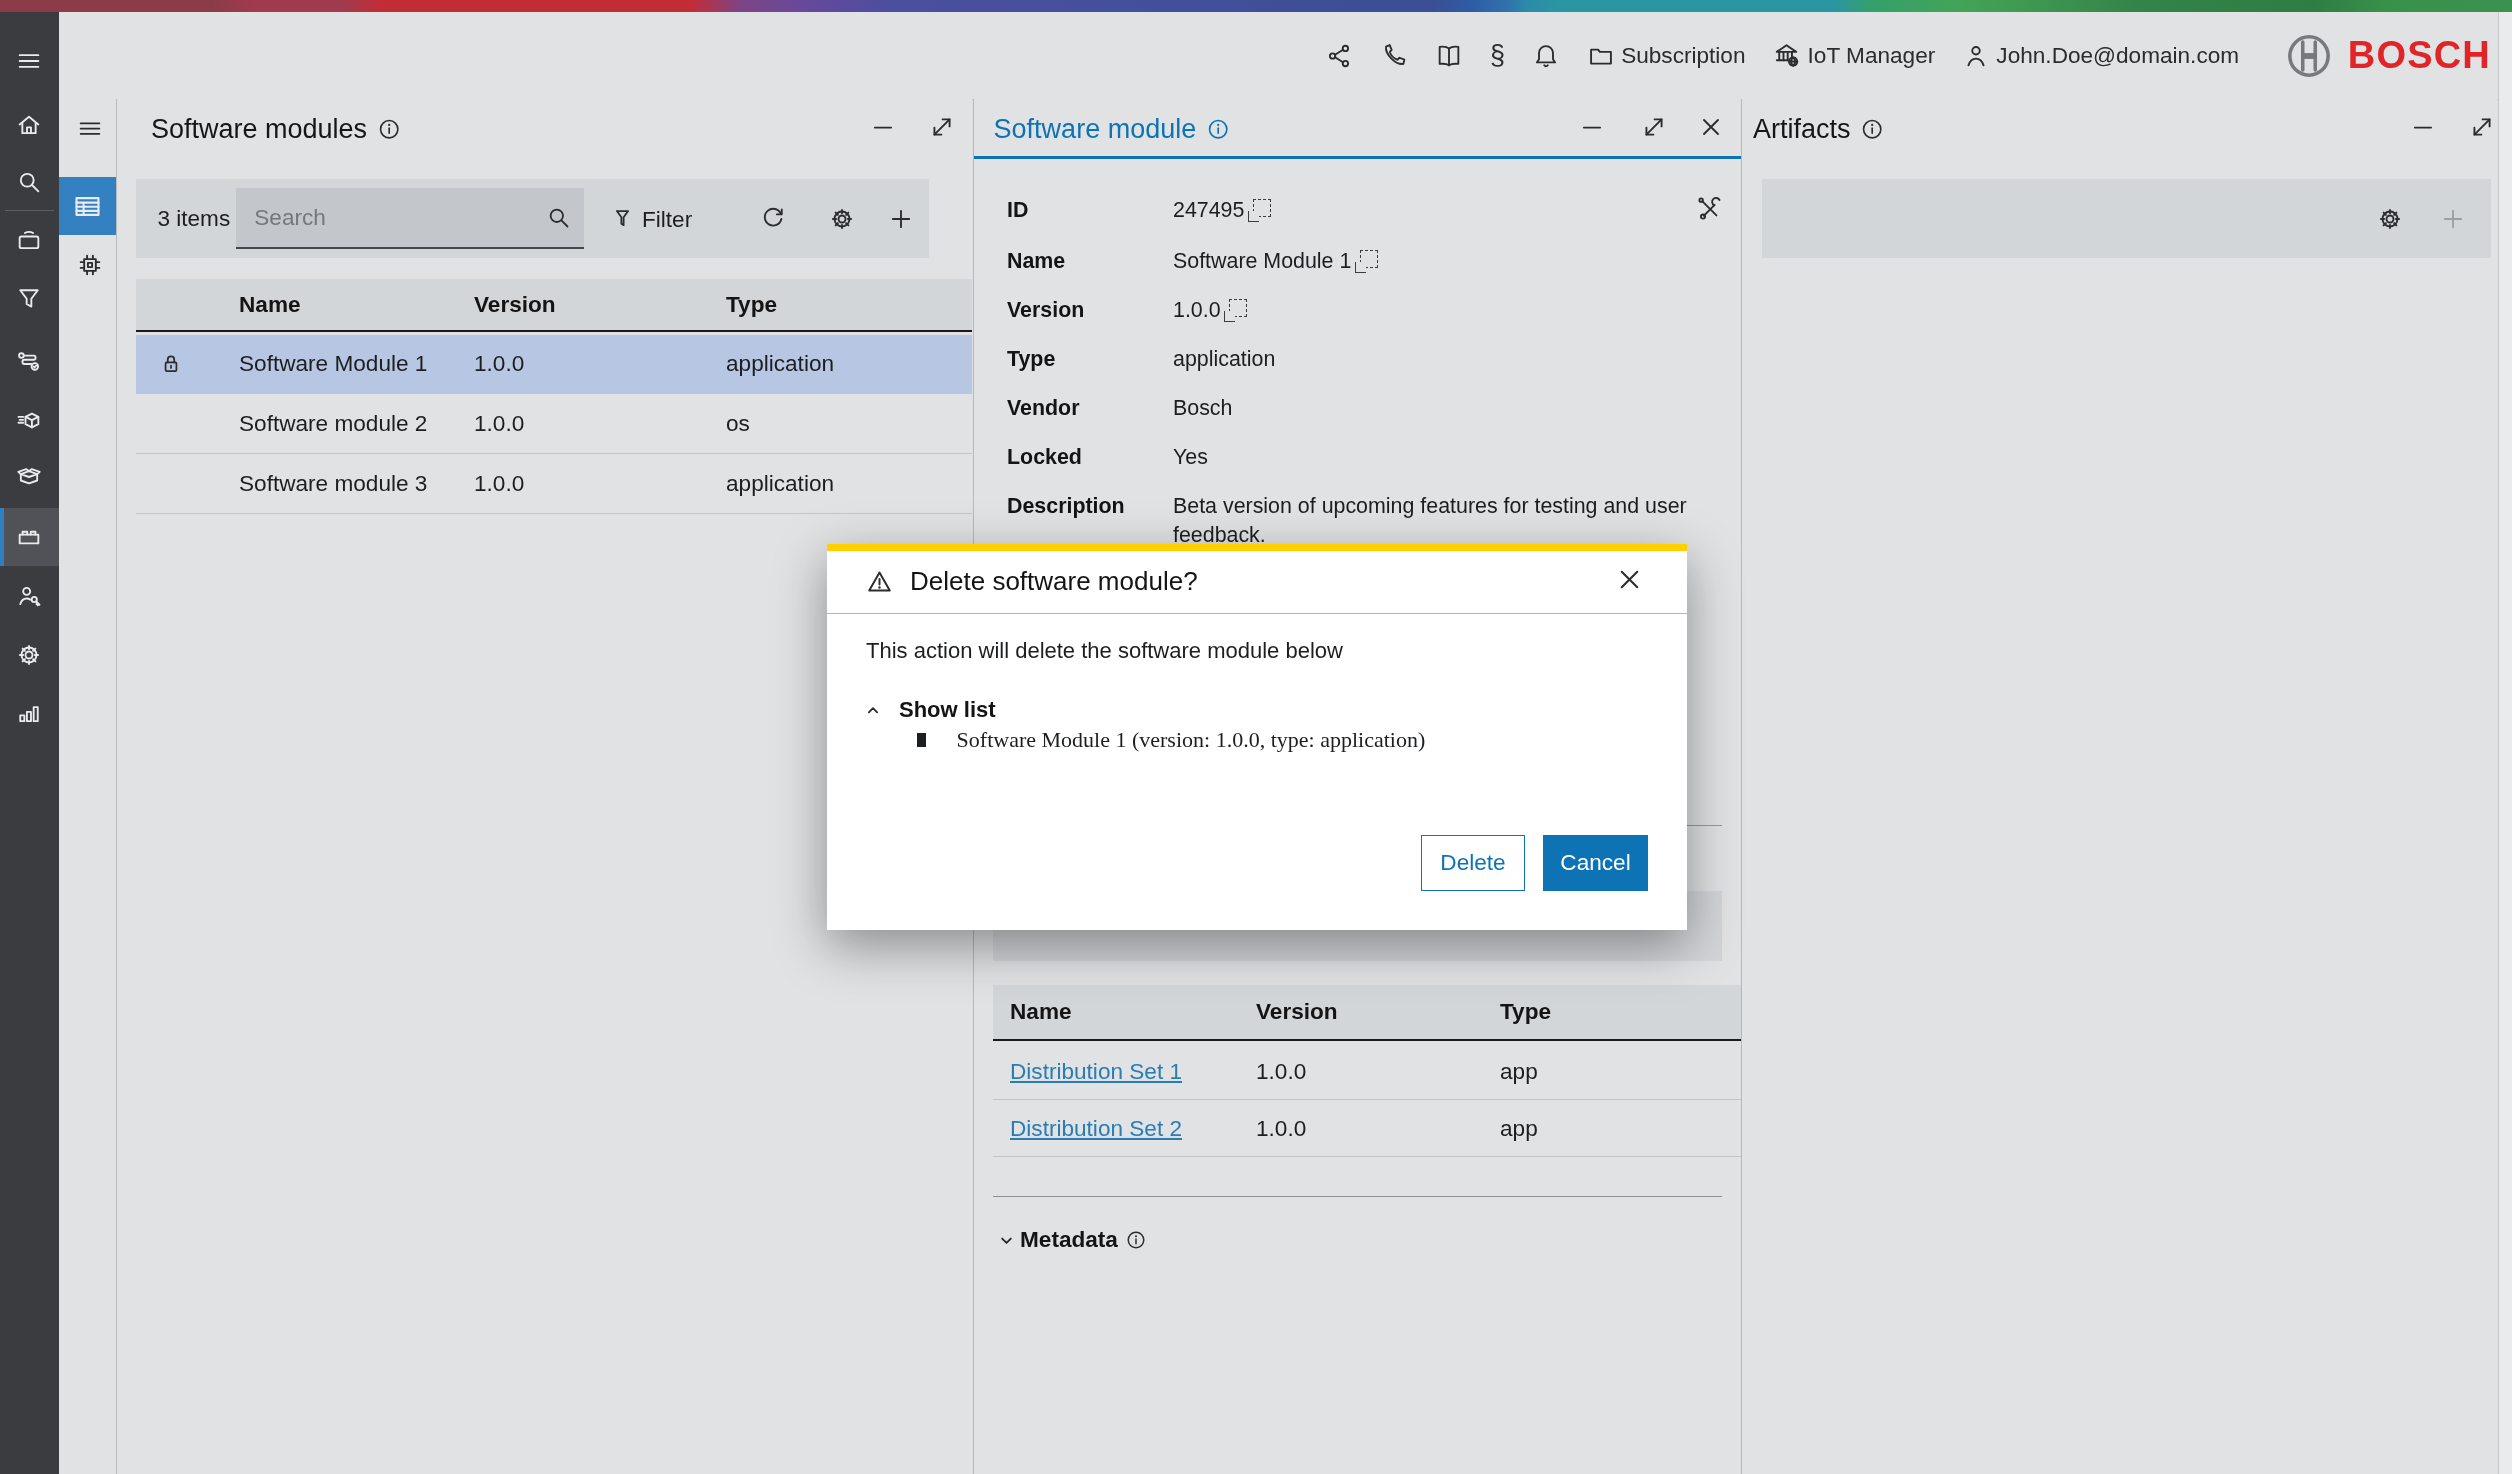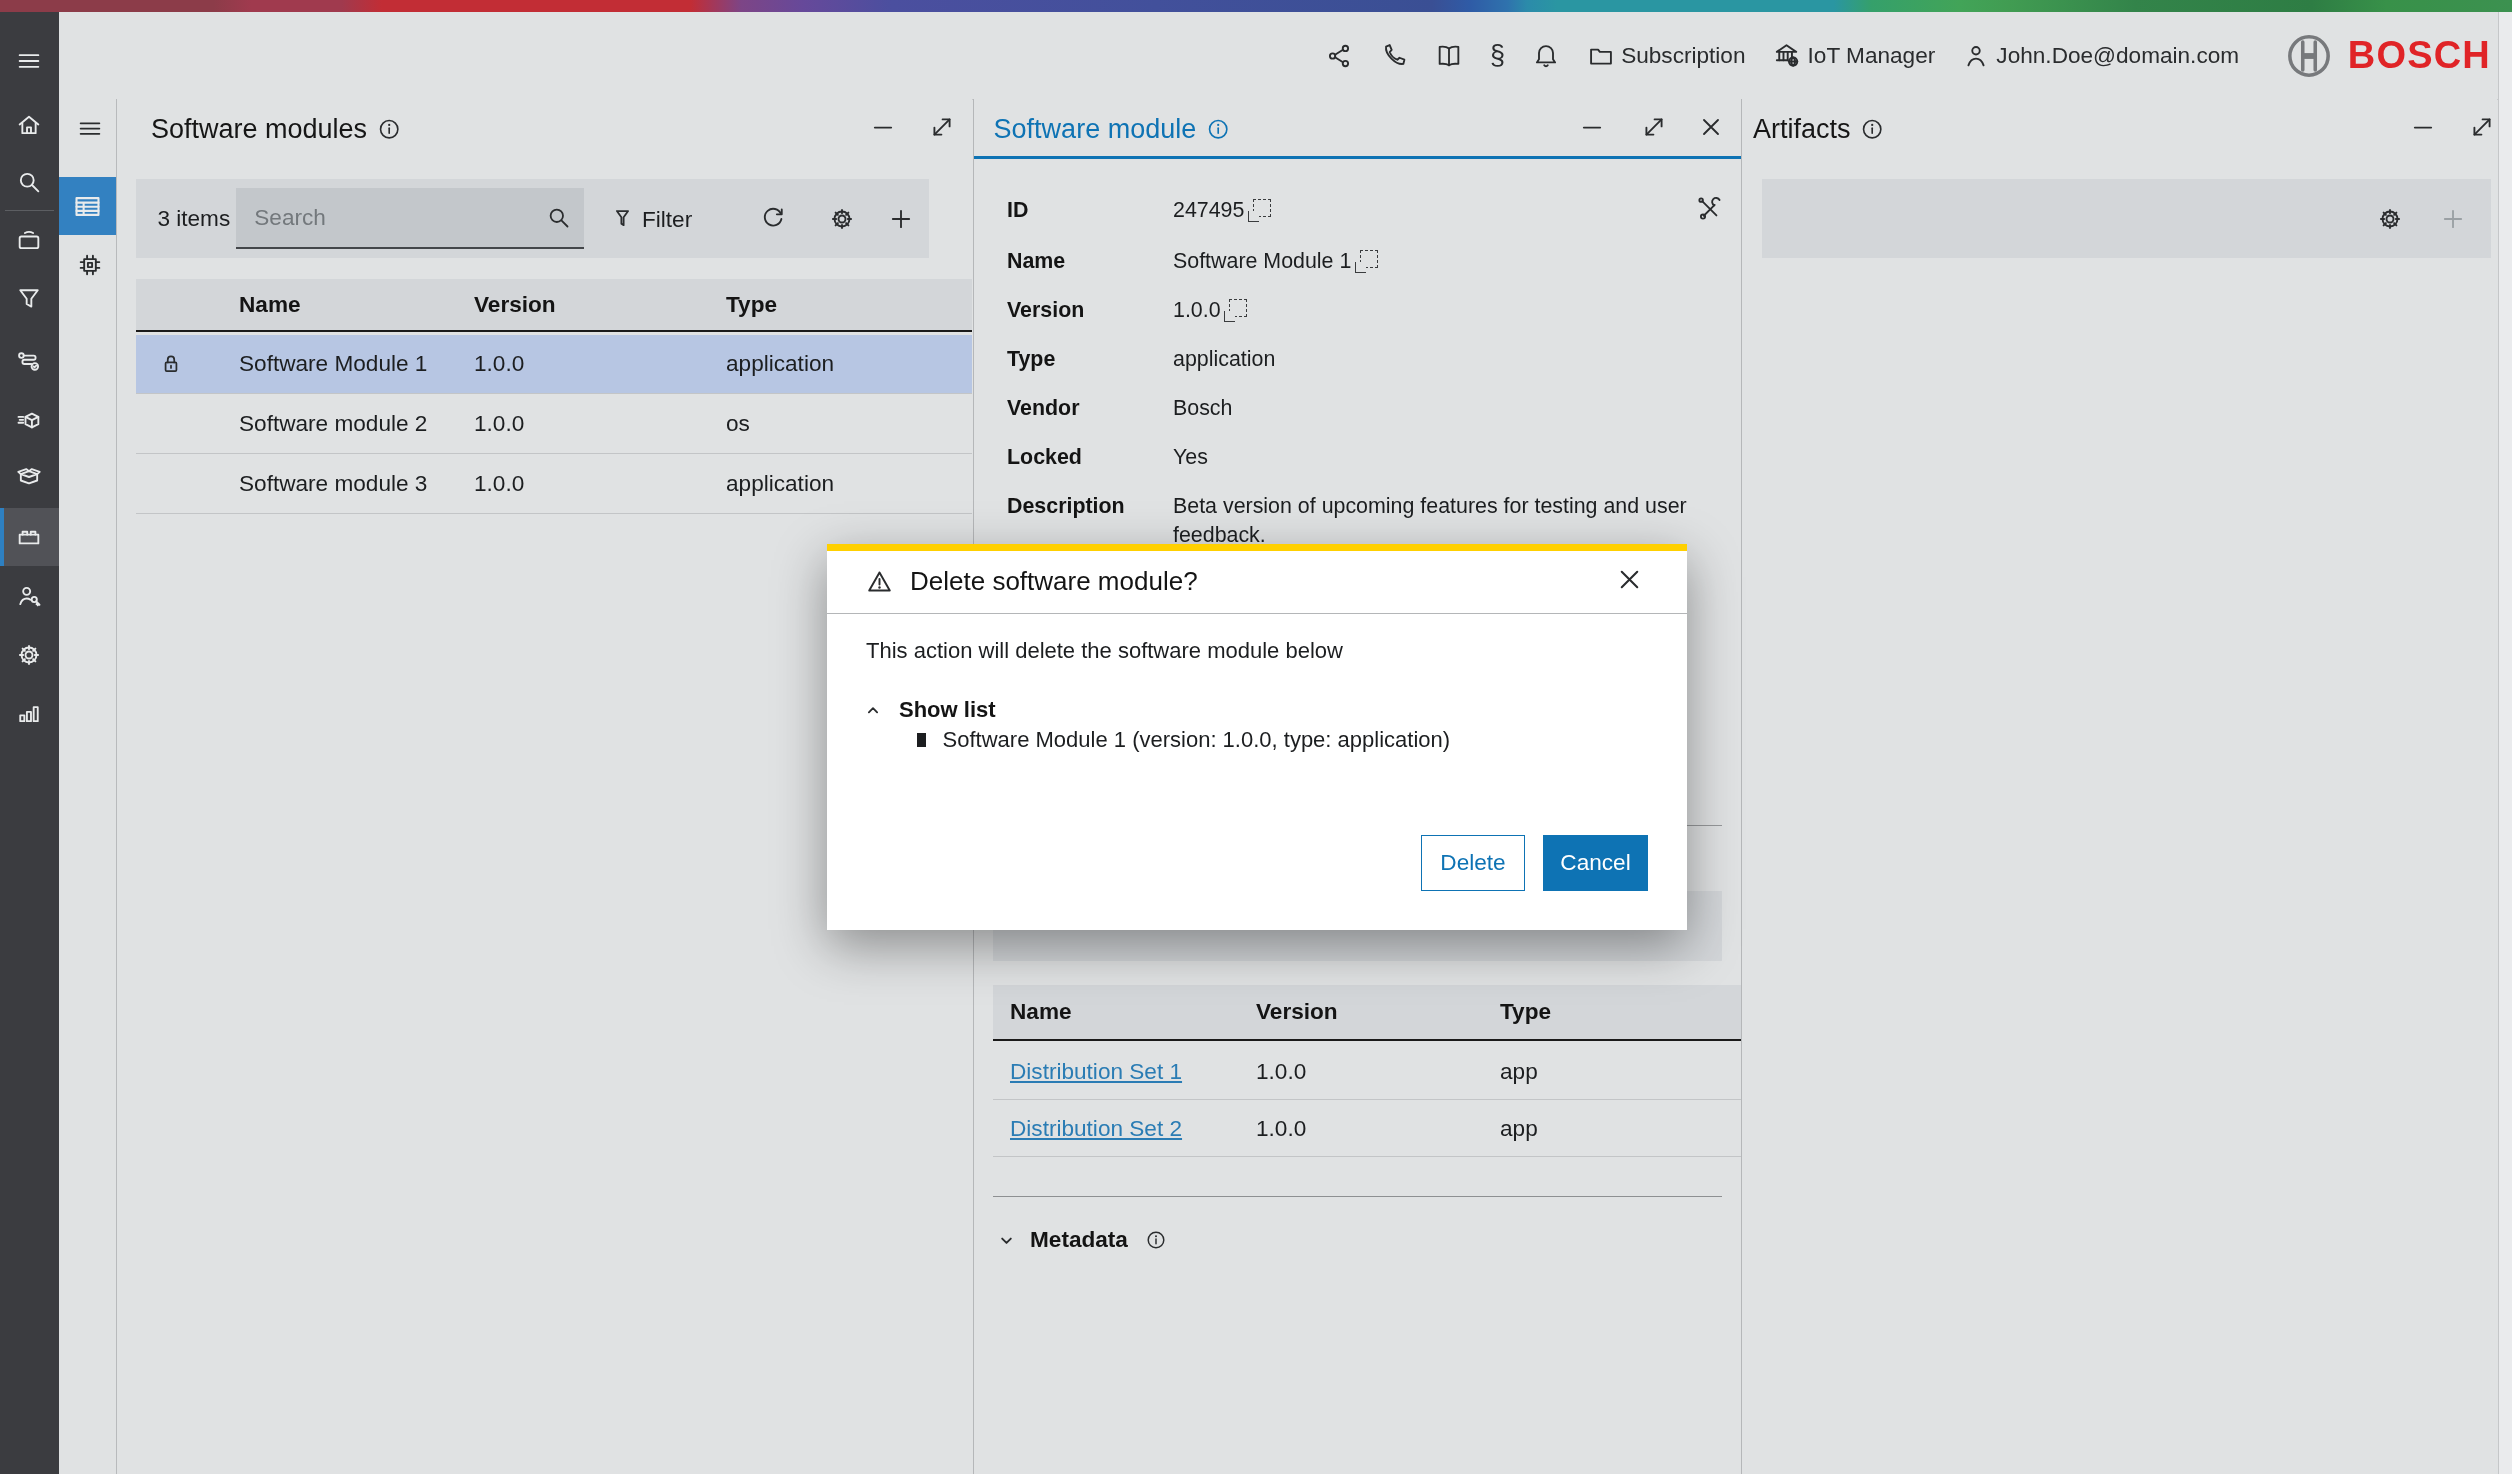--- a/index.html
+++ b/index.html
@@ -433,21 +433,21 @@
     <span class="cellpos" style="left:263px;">1.0.0</span>
     <span class="cellpos" style="left:507px;">app</span>
   </div>
   <div class="abs trow" style="left:19px;top:1002px;width:748px;height:56px;">
     <span class="cellpos link" style="left:17px;">Distribution Set 2</span>
     <span class="cellpos" style="left:263px;">1.0.0</span>
     <span class="cellpos" style="left:507px;">app</span>
   </div>
 
   <div class="abs" style="left:19px;top:1097px;width:729px;height:1.2px;background:#8e9092;"></div>
-  <div class="abs" style="left:21px;top:1128px;display:flex;align-items:center;gap:12px;">
+  <div class="abs" style="left:21px;top:1128px;display:flex;align-items:center;gap:2px;">
     <span class="ic">
       <svg width="23" height="23" viewBox="0 0 24 24" style="stroke-width:2;">
           <path d="M7.5 10l4.5 4.5L16.5 10"></path>
         </svg>
       </span>
     <span style="font-size:22.6px;font-weight:bold;color:#141414;">Metadata</span>
     <span class="ic" style="margin-left:4.9px;">
       <svg width="22" height="22" viewBox="0 0 24 24">
           <circle cx="12" cy="12" r="8.5"></circle>
           <path d="M12 11v5"></path>
@@ -525,21 +525,21 @@
 
   <div class="abs" style="left:35px;top:153px;display:flex;align-items:center;gap:15px;">
     <span class="ic">
       <svg width="22" height="22" viewBox="0 0 24 24" style="stroke-width:2;">
           <path d="M7.5 14.5L12 10l4.5 4.5"></path>
         </svg>
       </span>
     <span style="font-size:22px;font-weight:bold;color:#141414;">Show list</span>
   </div>
 
-  <div class="abs" style="left:90px;top:183px;display:flex;align-items:center;gap:17px;">
+  <div class="abs" style="left:90px;top:183px;display:flex;align-items:center;gap:31px;font-family:Liberation Serif, serif;">
     <span style="width:8.6px;height:13.4px;background:#1c1e20;display:inline-block;"></span>
     <span style="font-size:22px;color:#1c1e20;">Software Module 1 (version: 1.0.0, type: application)</span>
   </div>
 
   <div class="btn outline" style="left:594px;top:291px;width:104px;">
     <span>Delete</span>
   </div>
   <div class="btn fill" style="left:716px;top:291px;width:105px;">
     <span>Cancel</span>
   </div>

